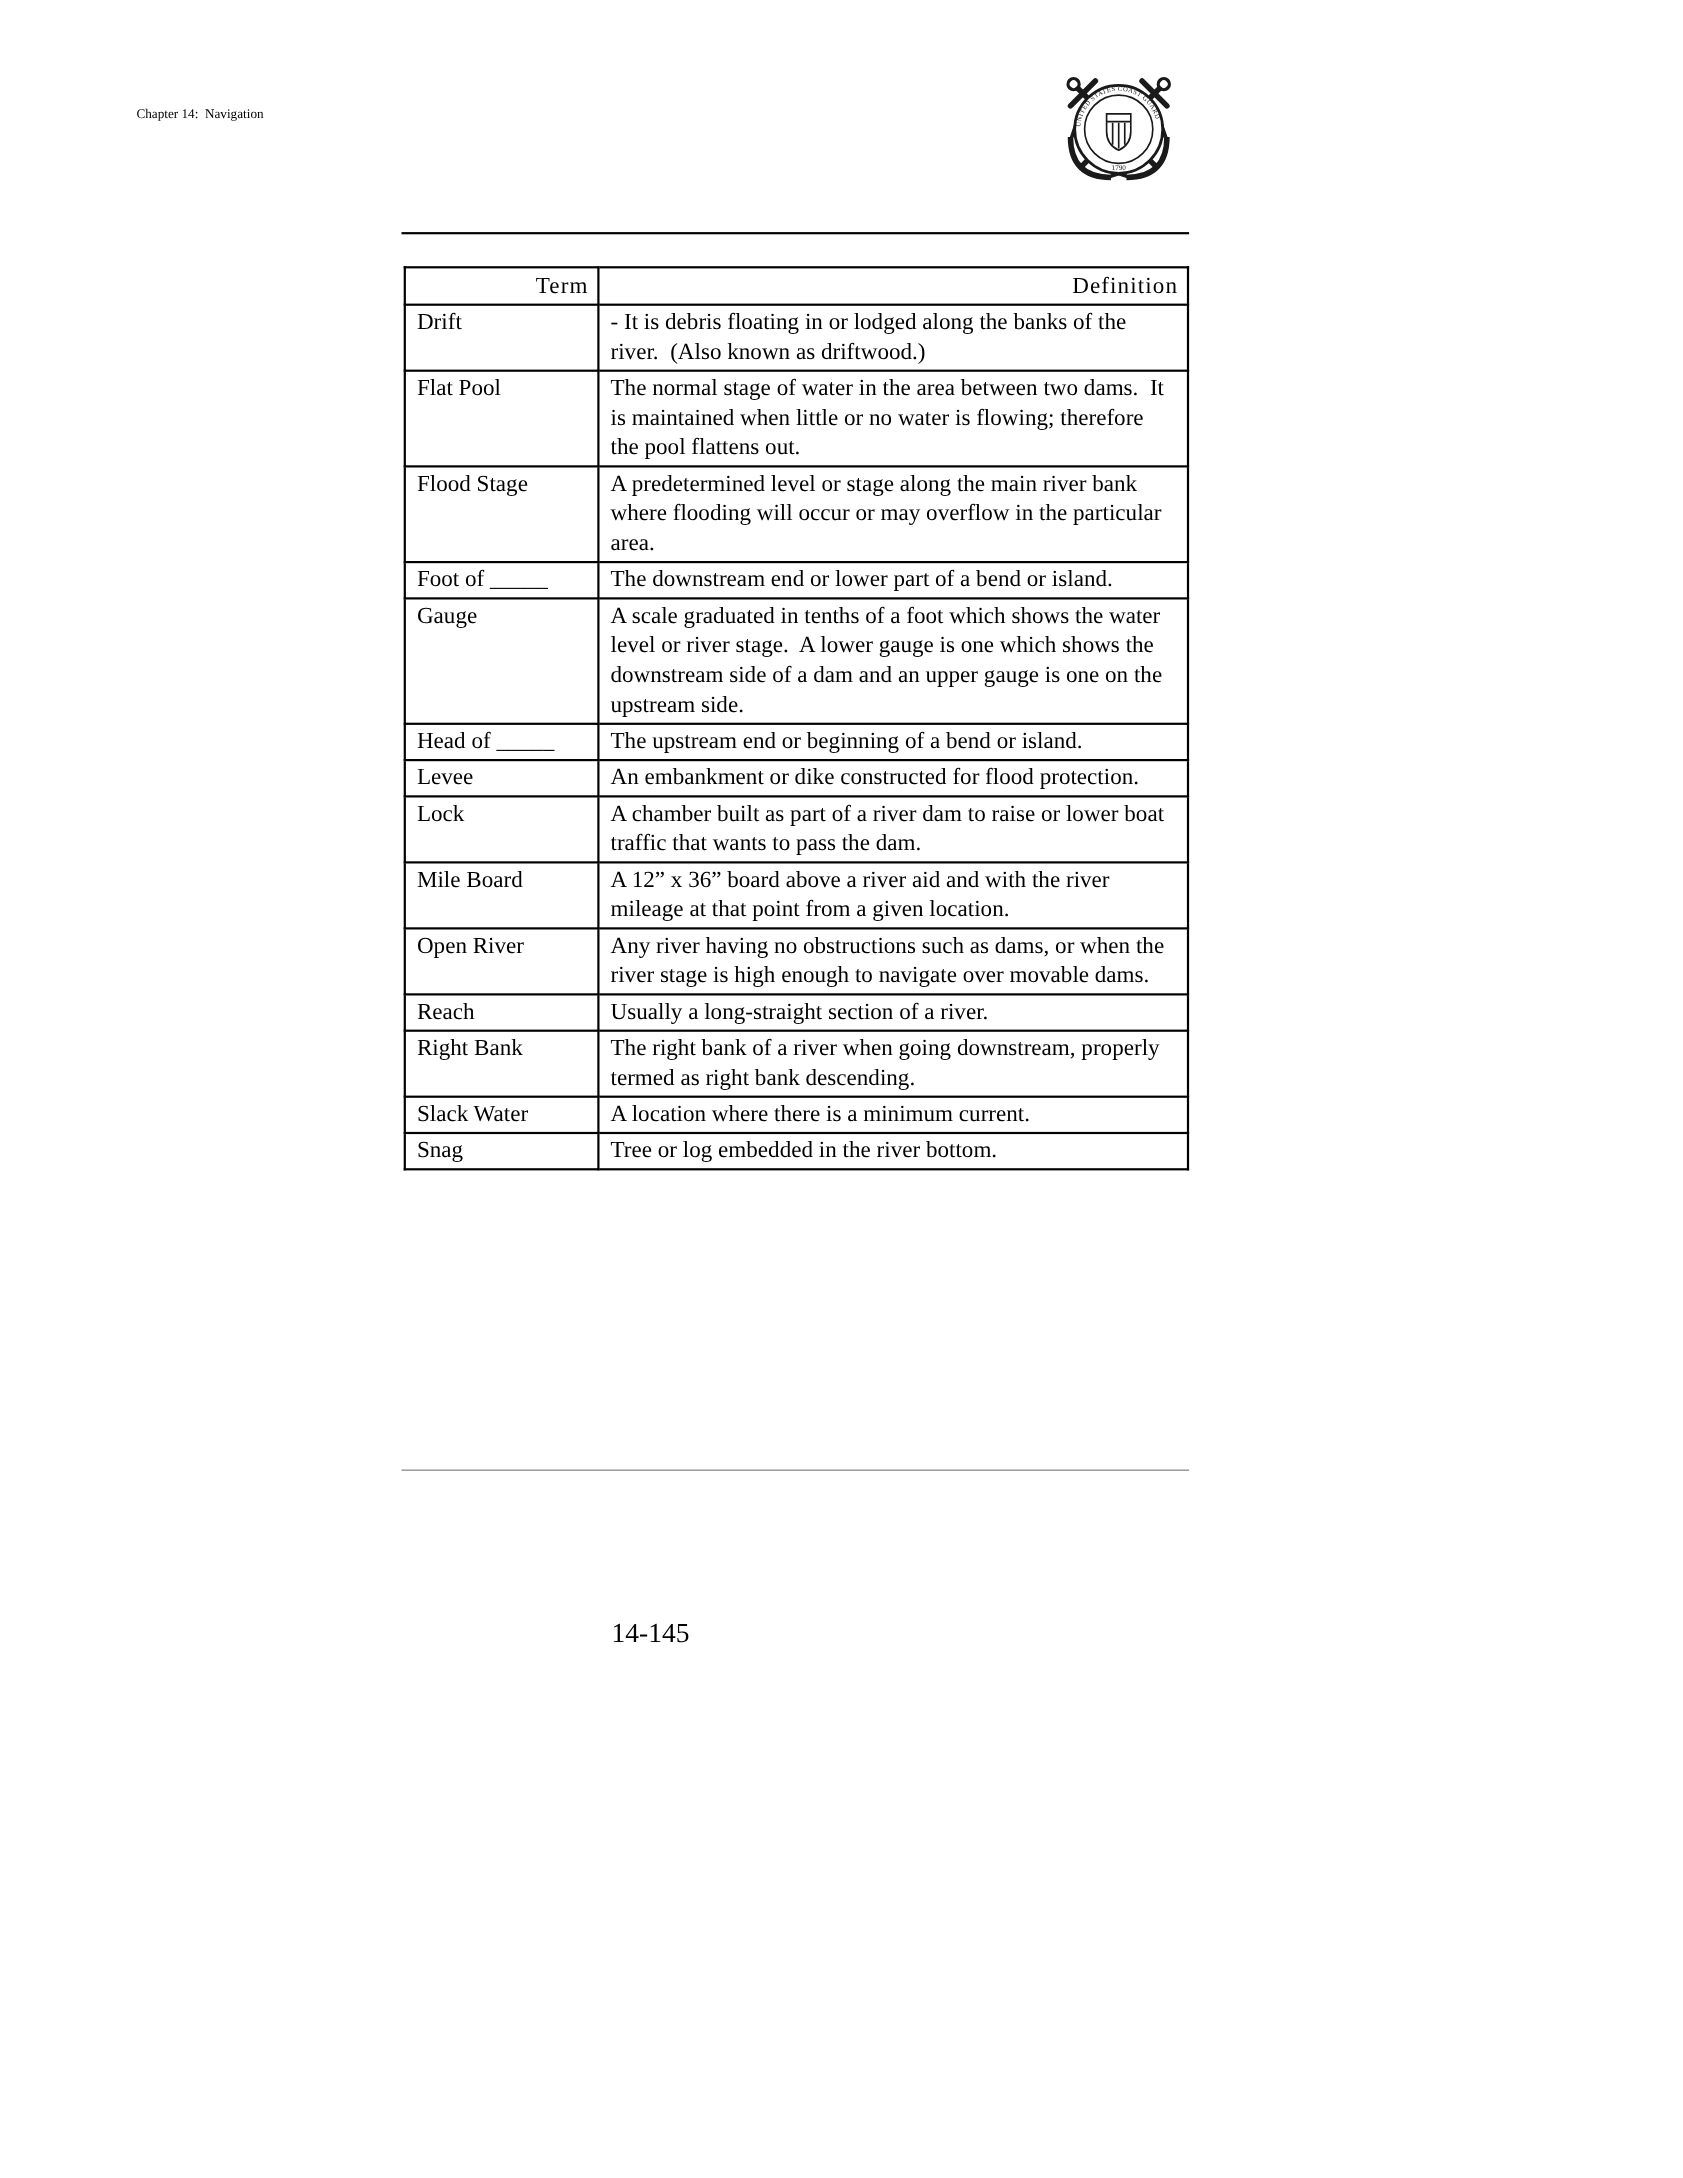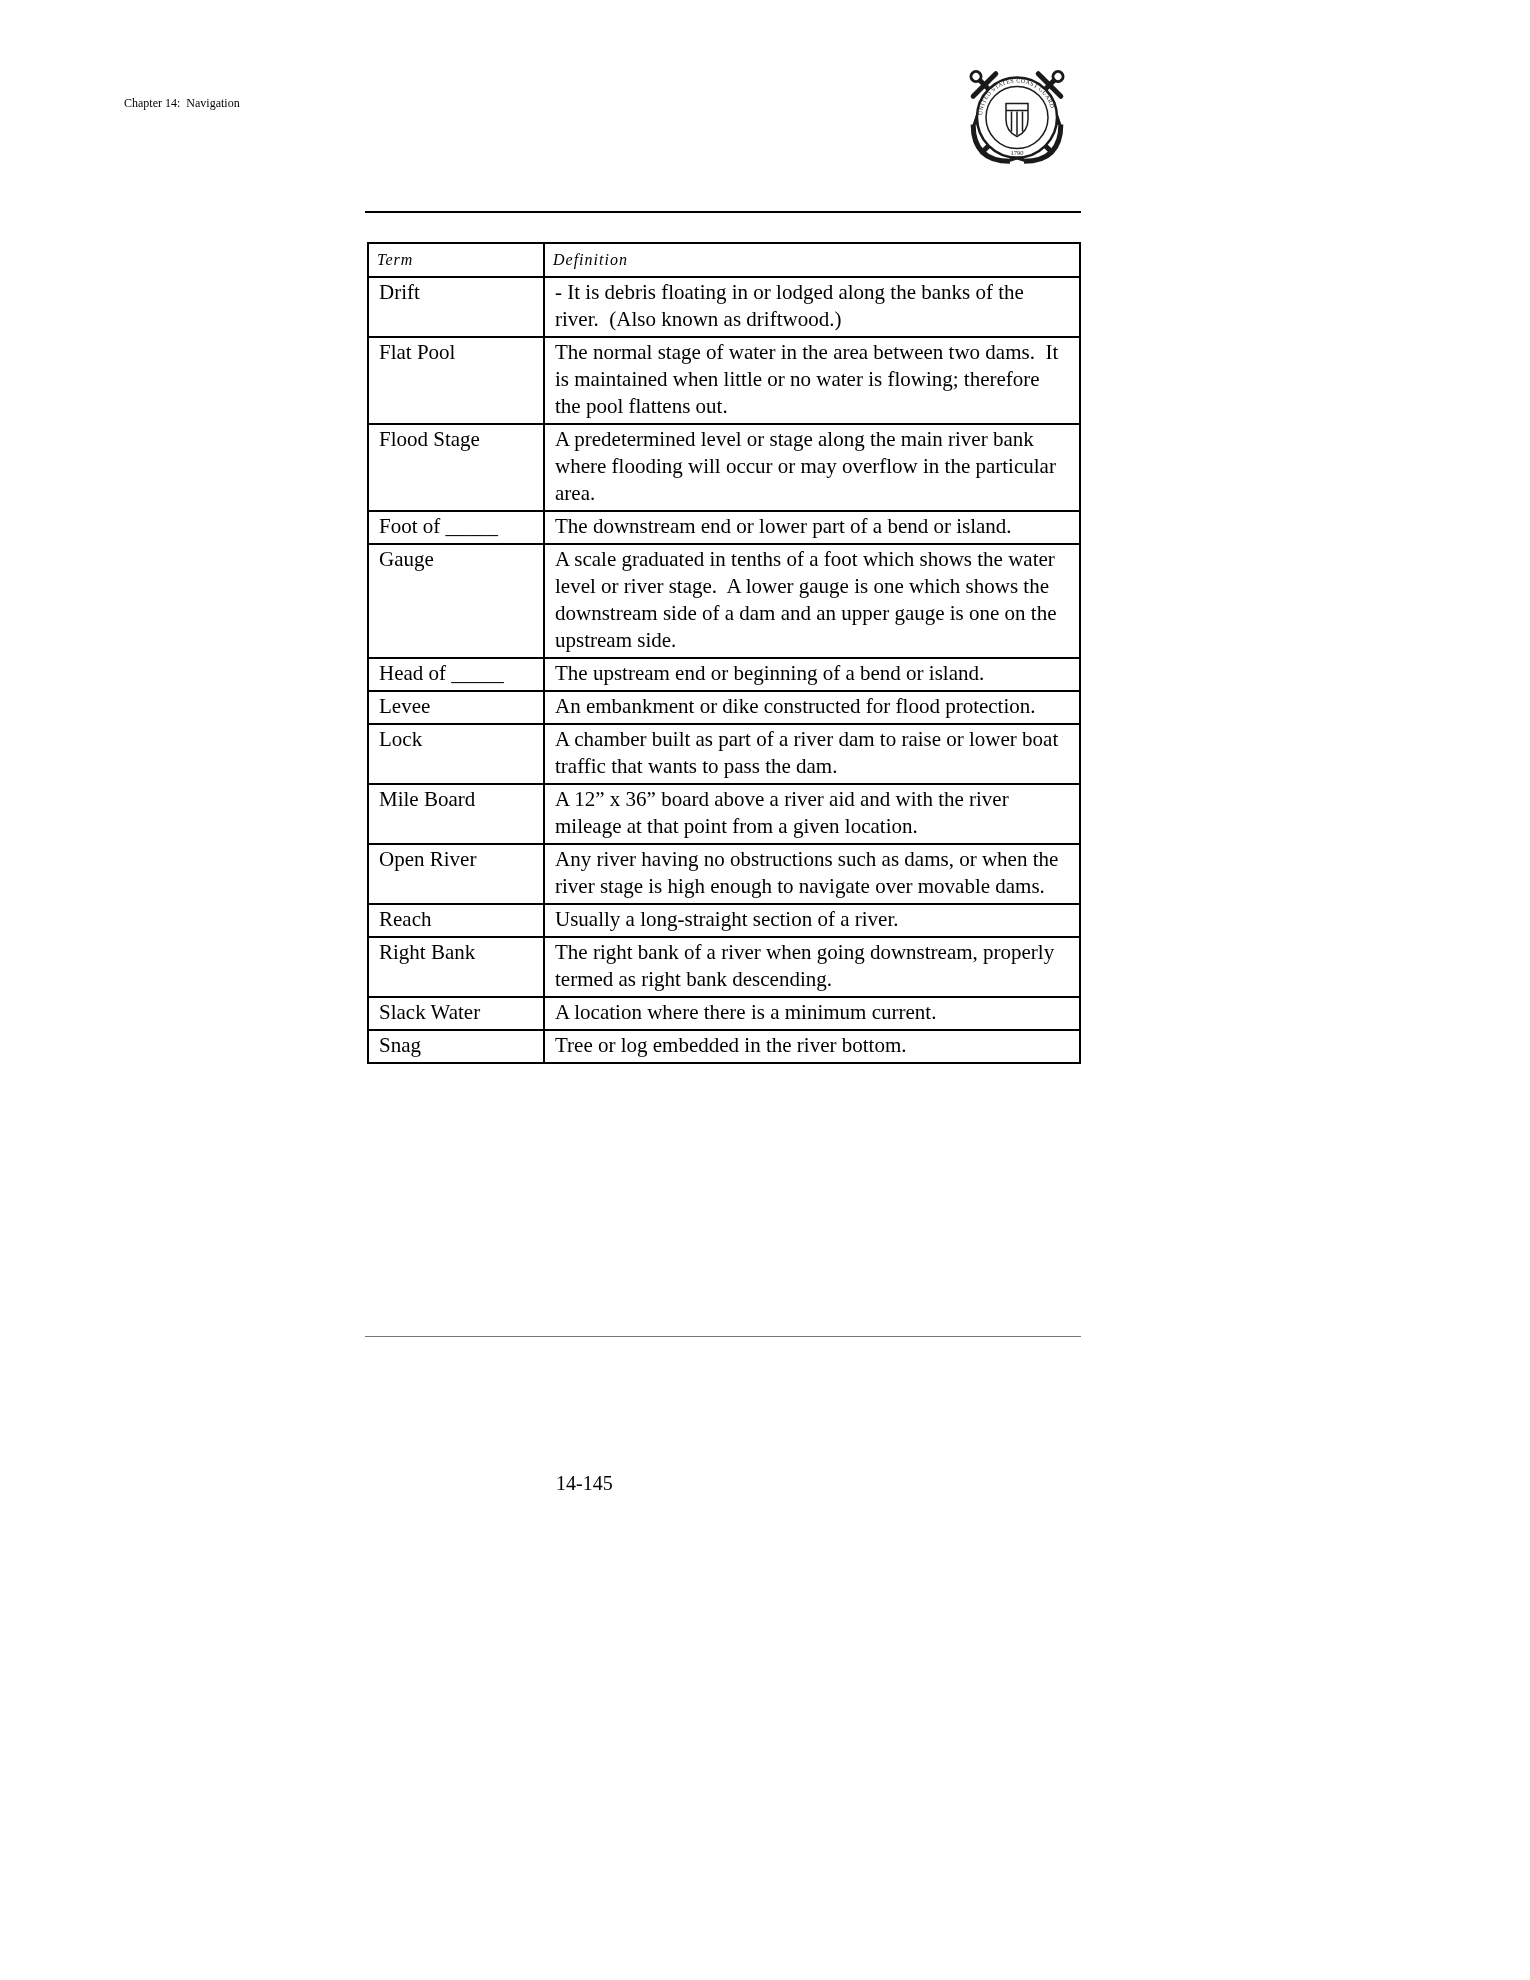--- a/index.html
+++ b/index.html
@@ -50,36 +50,35 @@
     line-height: 27px;
   }
   table.terms th,
   table.terms td {
     border: 2px solid #000000;
     vertical-align: top;
     font-weight: normal;
     white-space: pre-wrap;
   }
   table.terms th {
-    text-align: left;
-    font-size: 16px;
+    text-align: right;
+    font-size: 21px;
     letter-spacing: 1px;
     padding: 2px 8px 3px 8px;
-    font-style: italic;
   }
   table.terms td {
     padding: 1px 10px 3px 10px;
   }
   td.term-col, th.term-col { width: 176px; }
   td.def-col { padding-left: 12px; }
   .page-number {
     position: absolute;
     left: 556px;
     top: 1472px;
-    font-size: 20px;
+    font-size: 25px;
   }
 </style>
 </head>
 <body>
 
 <div>
 
   <div class="chapter-header">Chapter 14:  Navigation</div>
 
   <svg class="seal" viewBox="0 0 150 115" xmlns="http://www.w3.org/2000/svg">

